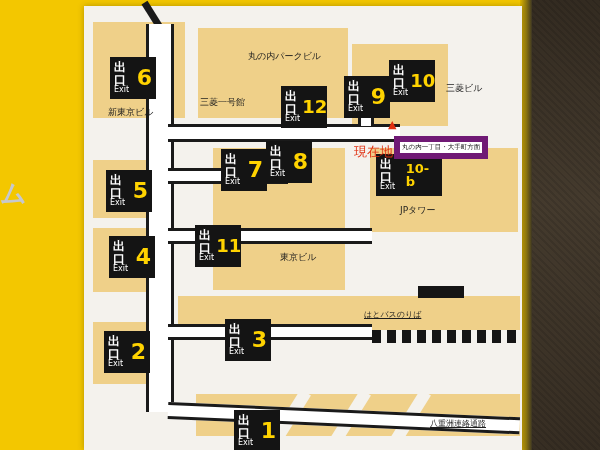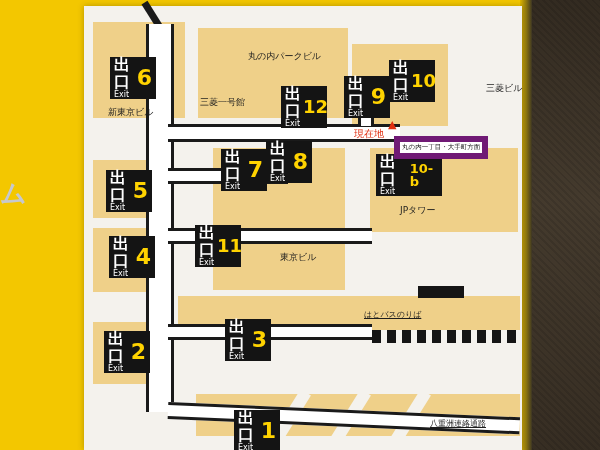--- a/index.html
+++ b/index.html
@@ -41,27 +41,27 @@
     background:repeating-linear-gradient(90deg,#151515 0 9px,rgba(0,0,0,0) 9px 15px);
   }
   .blackblock{position:absolute;background:#151515;z-index:4;}
   .road{position:absolute;width:12px;height:56px;background:#f4f2ed;transform:rotate(32deg);z-index:3;}
   .track{position:absolute;left:150px;top:0px;width:7px;height:34px;background:#1a1a1a;transform:rotate(-32deg);z-index:2;}
   .exit{
     position:absolute;width:46px;height:42px;background:#141414;color:#fff;
     display:flex;align-items:center;gap:2px;padding:3px 4px;box-sizing:border-box;z-index:7;
   }
   .exit .exit-l{display:flex;flex-direction:column;line-height:1.05;}
-  .exit .exit-jp{font-size:16px;font-weight:bold;}
+  .exit .exit-jp{font-size:12px;font-weight:bold;}
   .exit .exit-en{font-size:8px;}
   .exit .exit-no{margin-left:auto;font-size:22px;font-weight:bold;color:#ffd300;line-height:1;}
   .exit .exit-no.d2{font-size:18px;}
   .exit.wide{width:66px;}
   .exit .exit-no.d3{font-size:13px;}
-  .marker-label{position:absolute;color:#e02f10;font-size:10px;white-space:nowrap;z-index:8;}
+  .marker-label{position:absolute;color:#e02f10;font-size:13px;white-space:nowrap;z-index:8;margin-top:16px;}
   .marker-tri{position:absolute;color:#e02f10;font-size:11px;line-height:1;z-index:8;}
   .dir-box{
     position:absolute;background:#ffffff;border:6px solid #701a75;color:#111;
     font-size:6.5px;padding:1px 2px;white-space:nowrap;z-index:8;
   }
 </style>
 </head>
 <body>
 
 <div class="stage">
@@ -199,21 +199,21 @@
 
   <div class="exit" style="left:234px;top:410px;">
     <div class="exit-l">
       <span class="exit-jp">出口</span>
       <span class="exit-en">Exit</span>
     </div>
     <span class="exit-no">1</span>
   </div>
 
   <div class="mlabel" style="left:248px;top:50px;">丸の内パークビル</div>
-  <div class="mlabel" style="left:446px;top:82px;margin-left:40px;">三菱ビル</div>
+  <div class="mlabel" style="left:446px;top:82px;">三菱ビル</div>
   <div class="mlabel" style="left:108px;top:106px;">新東京ビル</div>
   <div class="mlabel" style="left:200px;top:96px;text-align:center;">三菱一号館</div>
   <div class="mlabel" style="left:400px;top:204px;">JPタワー</div>
   <div class="mlabel" style="left:280px;top:251px;">東京ビル</div>
   <div class="mlabel small" style="left:364px;top:309px;">はとバスのりば</div>
   <div class="mlabel small" style="left:430px;top:418px;text-align:center;">八重洲連絡通路</div>
 
   <div class="marker-label" style="left:354px;top:127px;">現在地</div>
   <div class="marker-tri" style="left:388px;top:119px;">▲</div>
   <div class="dir-box" style="left:394px;top:136px;">丸の内一丁目・大手町方面</div>

